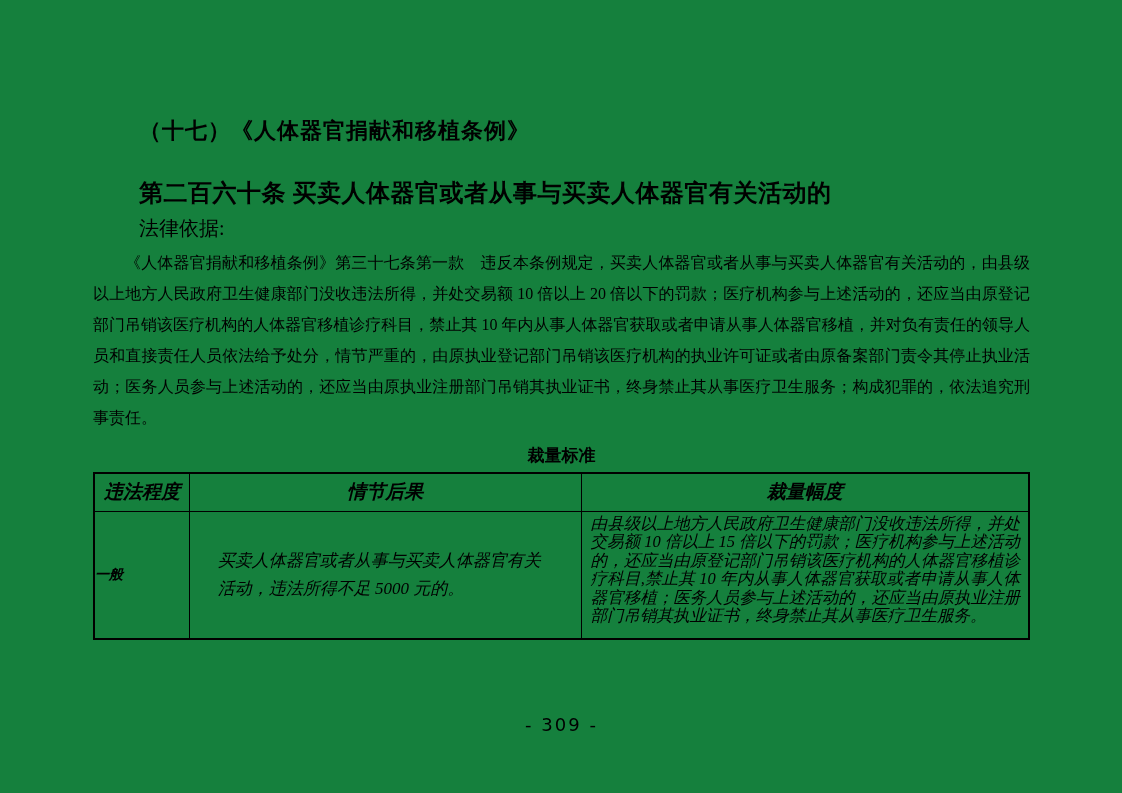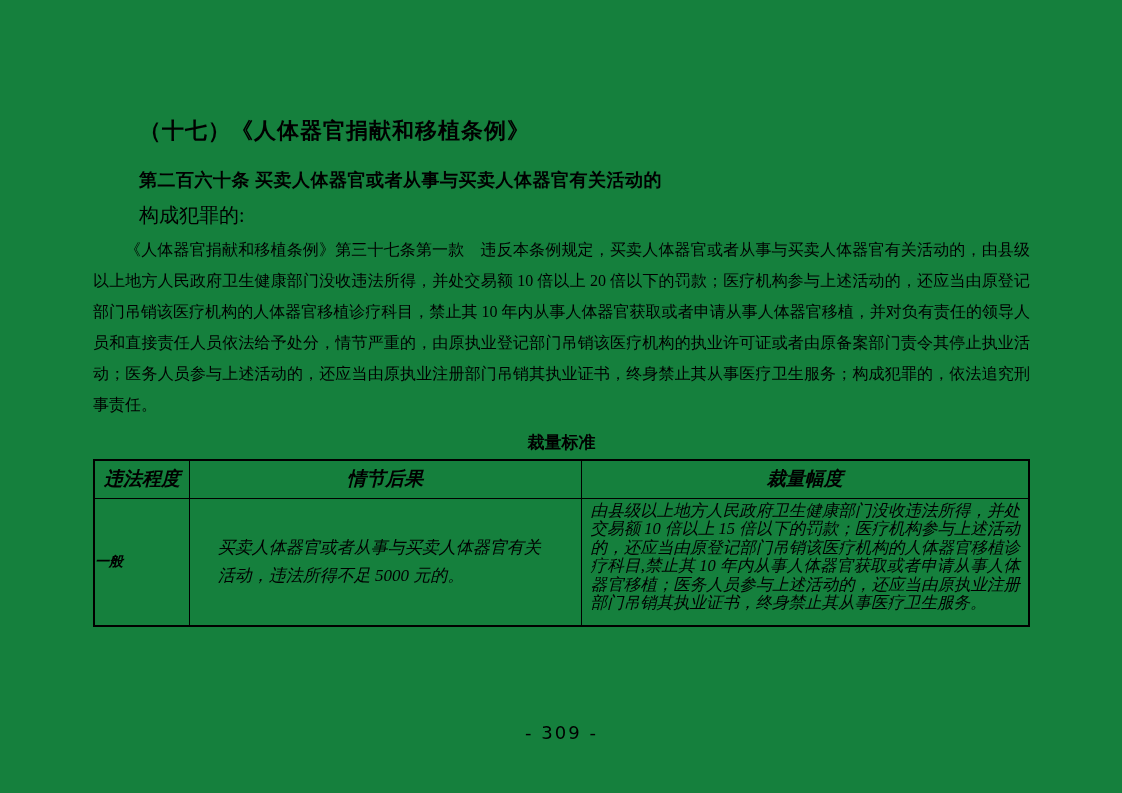--- a/index.html
+++ b/index.html
@@ -19,25 +19,25 @@
   }
   .section-heading {
     font-size: 22px;
     line-height: 25px;
     font-weight: bold;
     padding-left: 46px;
     font-family: "Liberation Serif", "DejaVu Serif", serif;
     letter-spacing: 1px;
   }
   .article-heading {
-    font-size: 18px;
+    font-size: 24px;
     line-height: 25px;
     font-weight: bold;
     padding-left: 46px;
-    margin-top: 25px;
+    margin-top: 38px;
     letter-spacing: 0.5px;
   }
   .legal-basis-label {
     font-size: 20px;
     line-height: 24px;
     padding-left: 46px;
     margin-top: 10px;
   }
   .legal-basis-text {
     font-size: 16px;
@@ -96,34 +96,34 @@
     line-height: 18.6px;
     padding: 3px 8px 4px 9px;
     text-align: justify;
     text-justify: inter-ideograph;
     vertical-align: top;
   }
   .page-number {
     text-align: center;
     font-family: "DejaVu Sans", "Liberation Sans", sans-serif;
     font-size: 18px;
-    margin-top: 95px;
+    margin-top: 74px;
     letter-spacing: 2px;
   }
 </style>
 </head>
 <body>
 
 <div class="page">
 
   <div class="section-heading">（十七）《人体器官捐献和移植条例》</div>
 
   <div class="article-heading">第二百六十条 买卖人体器官或者从事与买卖人体器官有关活动的</div>
 
-  <div class="legal-basis-label">构成犯罪的:</div>
+  <div class="legal-basis-label">法律依据:</div>
 
   <div class="legal-basis-text">《人体器官捐献和移植条例》第三十七条第一款　违反本条例规定，买卖人体器官或者从事与买卖人体器官有关活动的，由县级以上地方人民政府卫生健康部门没收违法所得，并处交易额 10 倍以上 20 倍以下的罚款；医疗机构参与上述活动的，还应当由原登记部门吊销该医疗机构的人体器官移植诊疗科目，禁止其 10 年内从事人体器官获取或者申请从事人体器官移植，并对负有责任的领导人员和直接责任人员依法给予处分，情节严重的，由原执业登记部门吊销该医疗机构的执业许可证或者由原备案部门责令其停止执业活动；医务人员参与上述活动的，还应当由原执业注册部门吊销其执业证书，终身禁止其从事医疗卫生服务；构成犯罪的，依法追究刑事责任。</div>
 
   <div class="table-title">裁量标准</div>
 
   <table class="standards">
     <colgroup>
       <col class="col-degree">
       <col class="col-circ">
       <col class="col-range">

